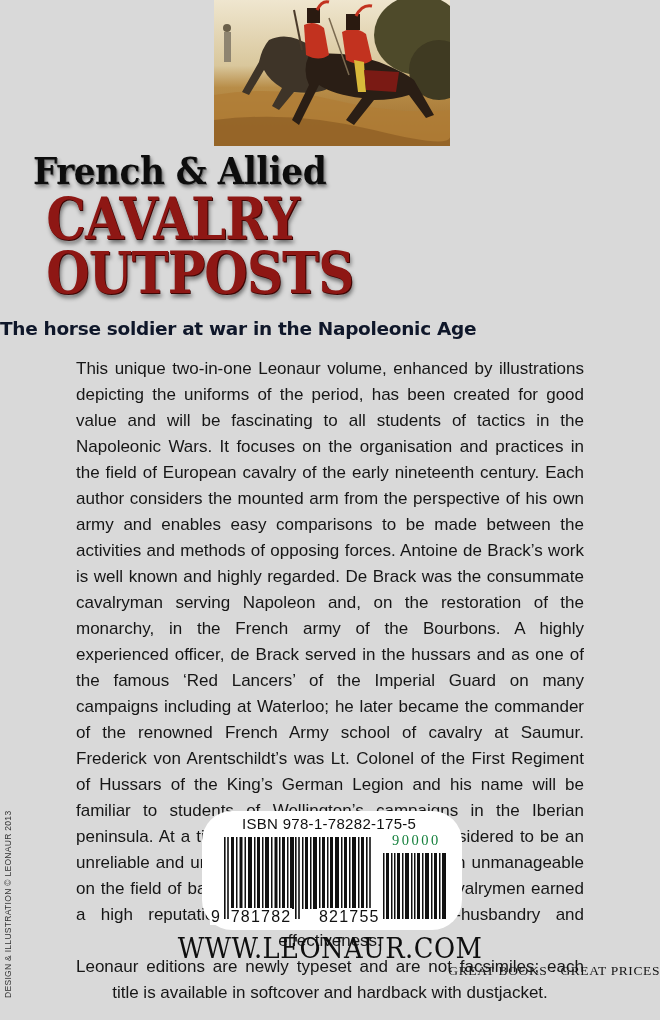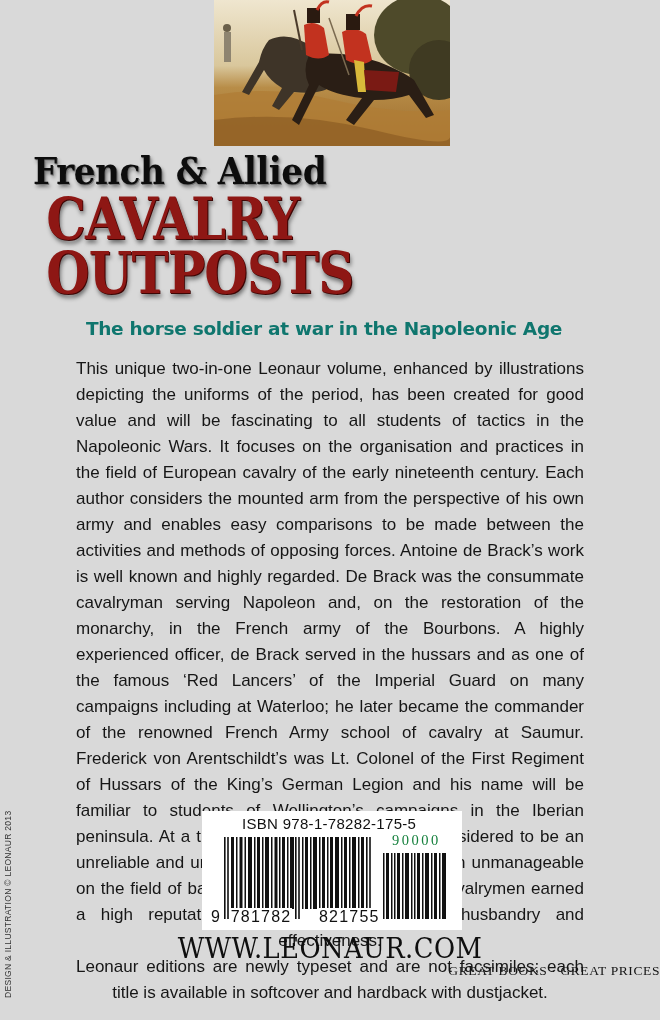--- a/index.html
+++ b/index.html
@@ -54,26 +54,26 @@
     text-shadow: 1px 1px 0 #3d0504, 2px 4px 5px rgba(0,0,0,0.5);
     transform: scaleX(0.86);
   }
 
   
   .subtitle {
     position: absolute;
     left: 0;
     top: 318px;
     width: 648px;
-    text-align: center;
+    text-align: left;
     font-family: "DejaVu Sans", sans-serif;
     font-weight: bold;
     font-size: 18.5px;
     letter-spacing: -0.3px;
-    color: #0f766e;
+    color: #0f172a;
   }
 
   
   .blurb {
     position: absolute;
     left: 76px;
     top: 356px;
     width: 508px;
     font-family: Liberation Sans, sans-serif;
     font-size: 17px;
@@ -101,20 +101,21 @@
   }
 
   
   .barcode-box {
     position: absolute;
     left: 202px;
     top: 811px;
     width: 260px;
     height: 119px;
     background: #ffffff;
+    border-radius: 30px;
   }
   .isbn-text {
     position: absolute;
     left: 40px;
     top: 4px;
     font-family: "Liberation Sans", sans-serif;
     font-size: 15px;
     color: #111;
     letter-spacing: 0.3px;
   }

